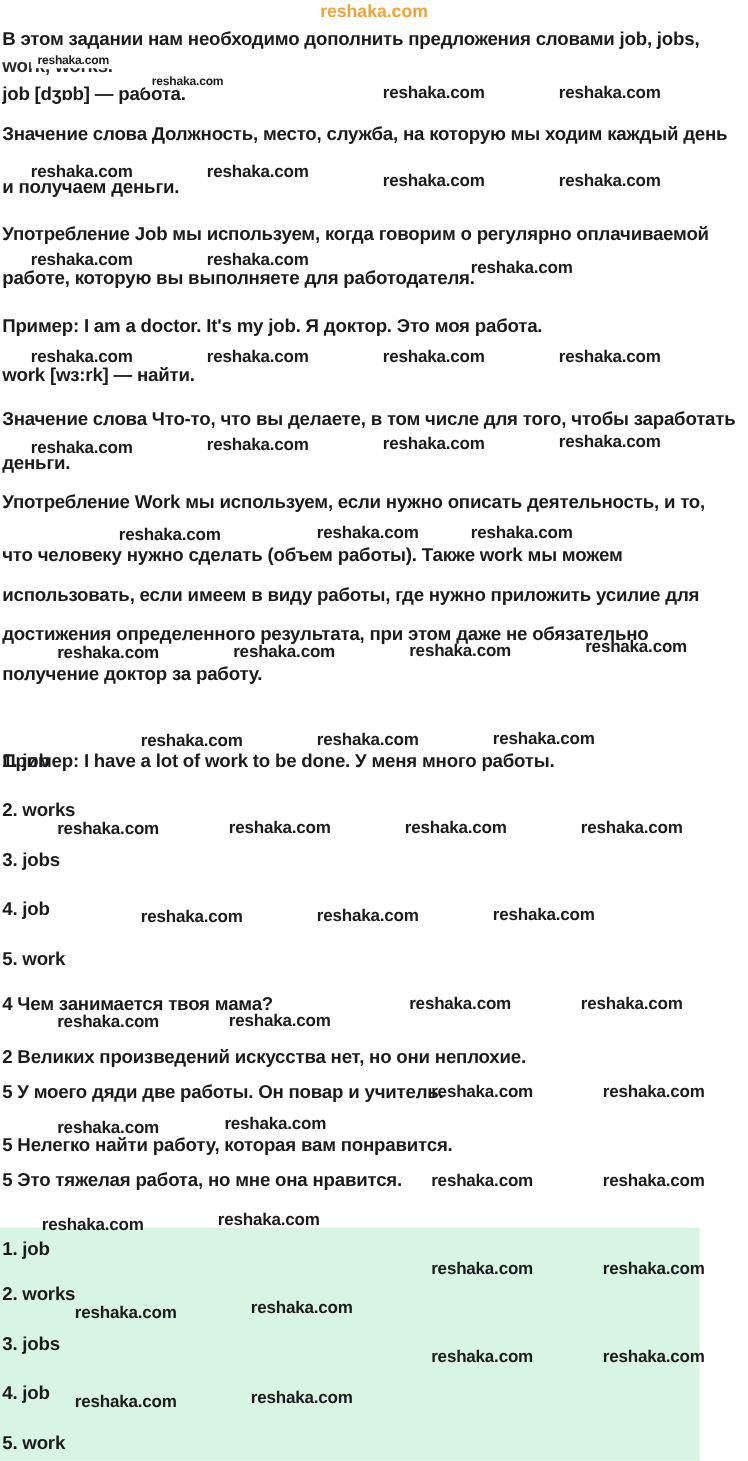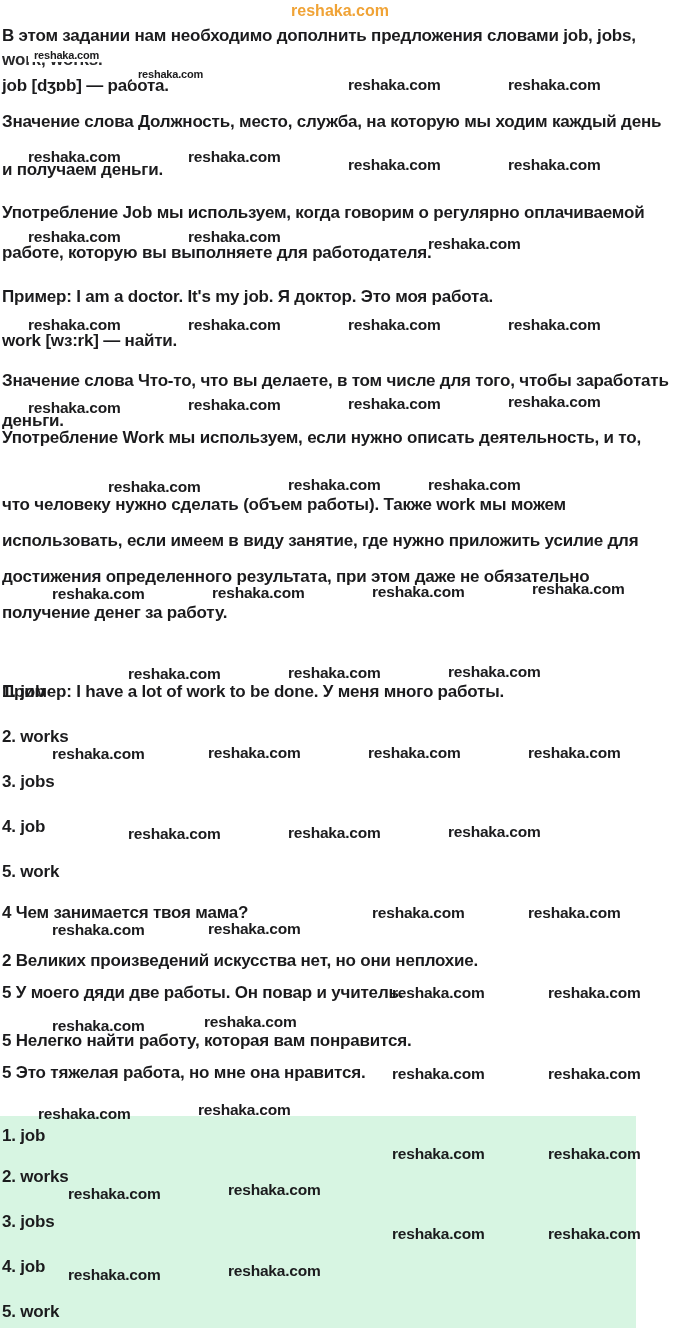--- a/index.html
+++ b/index.html
@@ -35,25 +35,25 @@
   <div class="line obscured" style="top:50px">work, works.</div>
   <div class="line" style="top:76px">job [dʒɒb] — работа.</div>
   <div class="line" style="top:112px">Значение слова Должность, место, служба, на которую мы ходим каждый день</div>
   <div class="line" style="top:160px">и получаем деньги.</div>
   <div class="line" style="top:203px">Употребление Job мы используем, когда говорим о регулярно оплачиваемой</div>
   <div class="line" style="top:243px">работе, которую вы выполняете для работодателя.</div>
   <div class="line" style="top:287px">Пример: I am a doctor. It's my job. Я доктор. Это моя работа.</div>
   <div class="line" style="top:331px">work [wɜ:rk] — найти.</div>
   <div class="line" style="top:371px">Значение слова Что-то, что вы делаете, в том числе для того, чтобы заработать</div>
   <div class="line" style="top:411px">деньги.</div>
-  <div class="line" style="top:428px">Употребление Work мы используем, если нужно описать деятельность, и то,</div>
+  <div class="line" style="top:447px">Употребление Work мы используем, если нужно описать деятельность, и то,</div>
   <div class="line" style="top:495px">что человеку нужно сделать (объем работы). Также work мы можем</div>
-  <div class="line" style="top:531px">использовать, если имеем в виду занятие, где нужно приложить усилие для</div>
+  <div class="line" style="top:531px">использовать, если имеем в виду работы, где нужно приложить усилие для</div>
   <div class="line" style="top:567px">достижения определенного результата, при этом даже не обязательно</div>
-  <div class="line" style="top:603px">получение денег за работу.</div>
+  <div class="line" style="top:603px">получение доктор за работу.</div>
   <div class="line" style="top:682px">Пример: I have a lot of work to be done. У меня много работы.</div>
 
   <div class="line" style="top:682px">1. job</div>
   <div class="line" style="top:727px">2. works</div>
   <div class="line" style="top:772px">3. jobs</div>
   <div class="line" style="top:817px">4. job</div>
   <div class="line" style="top:862px">5. work</div>
 
   <div class="line" style="top:903px">4 Чем занимается твоя мама?</div>
   <div class="line" style="top:951px">2 Великих произведений искусства нет, но они неплохие.</div>

